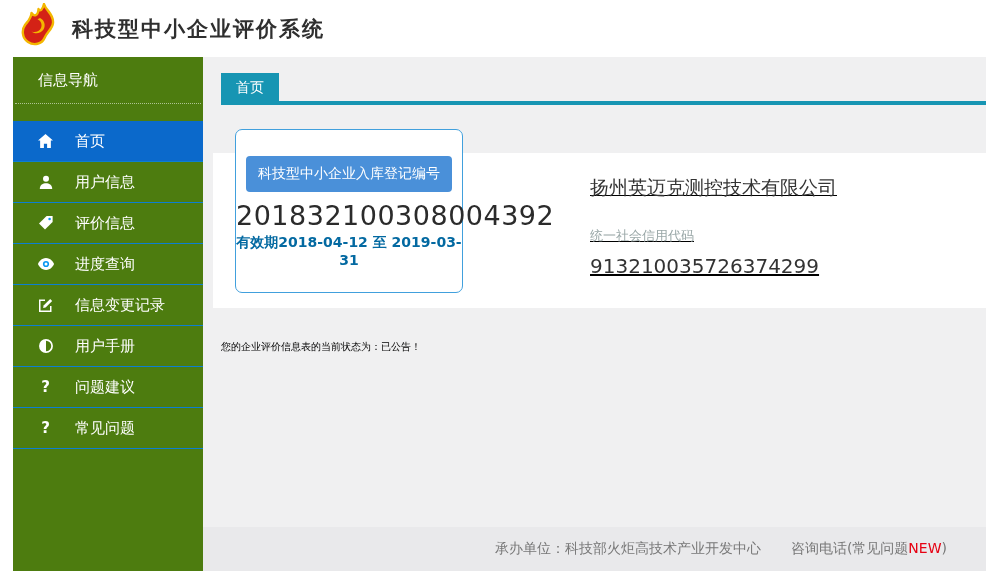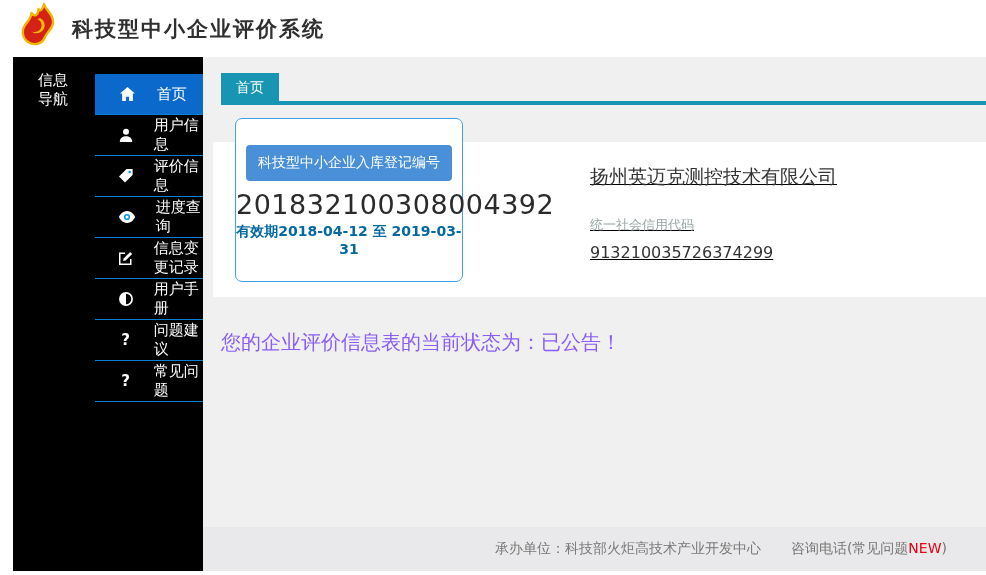--- a/index.html
+++ b/index.html
@@ -12,53 +12,53 @@
 
   
   .header { height:57px; flex:none; display:flex; align-items:center; padding-left:13px; background:#fff; }
   .logo { width:50px; height:52px; flex:none; }
   .app-title { font-size:21px; font-weight:bold; color:#2f2f2f; margin-left:9px; letter-spacing:2px; }
 
   
   .bodyrow { flex:1; display:flex; padding-left:13px; margin-bottom:4px; min-height:0; }
 
   
-  .sidebar { width:190px; flex:none; background:#000000; color:#fff; display:flex; flex-direction:row; }
+  .sidebar { width:190px; flex:none; background:#4d7c0f; color:#fff; display:flex; flex-direction:column; }
   .sidebar-title { font-size:15px; padding:14px 10px 13px 25px; }
   .sidebar-sep { border-top:1px dotted rgba(255,255,255,.55); margin:0 2px; }
   .nav { list-style:none; margin-top:17px; }
   .nav li { height:41px; display:flex; align-items:center; padding-left:24px; font-size:15px;
             border-bottom:1px solid #0b7fd2; cursor:pointer; }
   .nav li.active { background:#0b69cb; }
   .ico { width:17px; display:inline-flex; justify-content:center; align-items:center; }
   .q-glyph { font-size:15px; font-weight:bold; color:#fff; }
   .nav .lbl { margin-left:21px; }
 
   
   .content { flex:1; background:#f0f0f1; display:flex; flex-direction:column; min-width:0; }
   .tabbar { margin:16px 0 0 18px; border-bottom:4px solid #1795b3; line-height:0; }
   .tab { display:inline-block; background:#1795b3; color:#fff; font-size:14px; line-height:14px;
          padding:7px 15px; cursor:pointer; }
 
-  .panel { background:#fff; margin:37px 0 0 10px; height:155px; display:flex; flex:none; }
+  .panel { background:#fff; margin:48px 0 0 10px; height:155px; display:flex; flex:none; }
 
   .card { width:228px; height:164px; margin:-24px 0 0 22px; background:#fff;
           border:1px solid #41a0dd; border-radius:7px; text-align:center; flex:none; }
   .card-btn { display:inline-block; margin-top:26px; width:206px; background:#4a90d9; color:#fff;
               font-size:14px; padding:9px 4px; border:none; border-radius:4px; cursor:pointer;
               font-family:inherit; }
   .card-number { font-size:27px; color:#2b2b2b; margin-top:8px; letter-spacing:.5px; }
   .card-validity { font-size:14px; color:#0369a1; margin-top:3px;font-weight:bold; }
 
   .company { margin-left:127px; padding-top:22px;text-decoration:underline; }
   .company-name { font-size:19px; color:#333; }
   .credit-label { font-size:13px; color:#98a6a6; margin-top:26px; }
-  .credit-code { font-size:16px; color:#333; margin-top:9px; }
+  .credit-code { font-size:20px; color:#333; margin-top:9px; }
 
-  .status { margin:32px 0 0 18px; font-size:20px; color:#8b5cf6; flex:none; }
+  .status { margin:32px 0 0 18px; font-size:10px; color:#000000; flex:none; }
 
   .footer { margin-top:auto; height:44px; flex:none; background:#e9e9eb; display:flex; align-items:center;
             justify-content:flex-end; padding-right:39px; font-size:14px; color:#777; }
   .hotline { margin-left:30px; cursor:pointer; }
   .new { color:#e60012; }
 </style>
 </head>
 <body>
 
 <div class="page">

